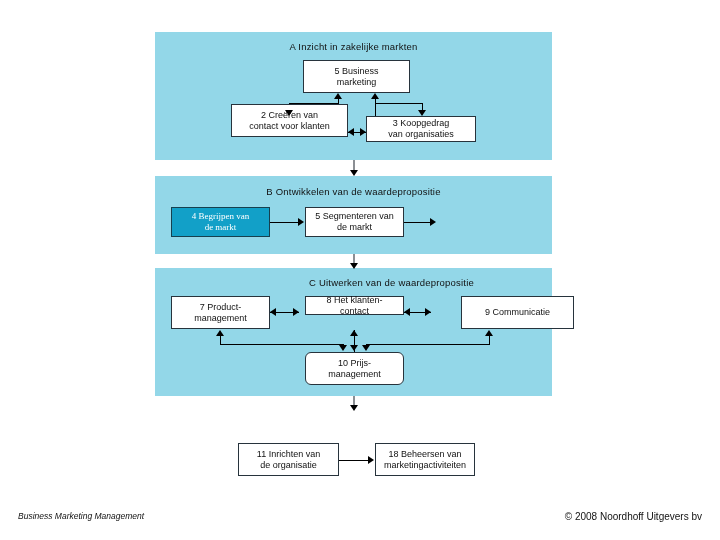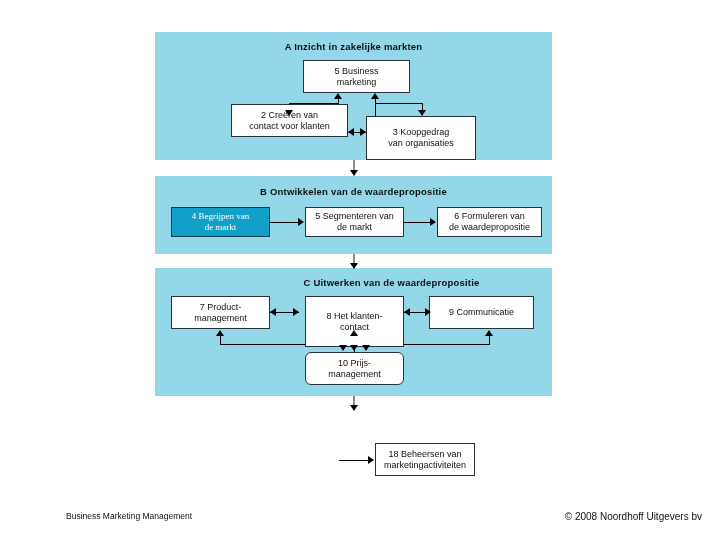--- a/index.html
+++ b/index.html
@@ -29,21 +29,21 @@
     left: 155px;
     width: 397px;
     background: #93d7e8;
   }
   .panel-title {
     position: absolute;
     left: 0;
     width: 100%;
     text-align: center;
     font-size: 9.5px;
-    font-weight: bold;
+    font-weight: normal;
     color: #111111;
     letter-spacing: 0.2px;
     white-space: nowrap;
   }
 
   #panel-a { top: 32px;  height: 128px; }
   #panel-b { top: 176px; height: 78px;  }
   #panel-c { top: 268px; height: 128px; }
   #panel-d { top: 412px; height: 78px;  }
 
@@ -120,23 +120,23 @@
     border-top: 6px solid #000000;
     z-index: 7;
   }
 
   
   #footer-left {
     position: absolute;
     left: 18px;
     top: 511px;
     font-size: 8.5px;
+    font-style: italic;
     color: #111111;
     white-space: nowrap;
-    margin-left: 48px;
   }
   #footer-right {
     position: absolute;
     right: 18px;
     top: 511px;
     font-size: 10px;
     color: #111111;
     white-space: nowrap;
     text-align: right;
   }
@@ -157,21 +157,21 @@
     </div>
   </div>
 
   <div class="box" style="left:231px; top:104px; width:117px; height:33px;">
     <div>
       <span>2  Creëren van</span>
       <span>contact voor klanten</span>
     </div>
   </div>
 
-  <div class="box" style="left:366px; top:116px; width:110px; height:44px;">
+  <div class="box" style="left:366px; top:116px; width:110px; height:26px;">
     <div>
       <span>3  Koopgedrag</span>
       <span>van organisaties</span>
     </div>
   </div>
 
   <div class="ln h" style="left:289px; top:103px; width:49px;"></div>
   <div class="ln v" style="left:289px; top:103px; height:9px;"></div>
   <div class="arrow down" style="left:285px; top:110px;"></div>
 
@@ -203,54 +203,48 @@
     </div>
   </div>
 
   <div class="box" style="left:305px; top:207px; width:99px; height:30px;">
     <div>
       <span>5  Segmenteren van</span>
       <span>de markt</span>
     </div>
   </div>
 
-  <div class="box" style="left:437px; top:207px; width:105px; height:30px;">
-    <div>
-      <span>6  Formuleren van</span>
-      <span>de waardepropositie</span>
-    </div>
-  </div>
 
   <div class="ln h" style="left:270px; top:222px; width:29px;"></div>
   <div class="arrow right" style="left:298px; top:218px;"></div>
   <div class="ln h" style="left:404px; top:222px; width:27px;"></div>
   <div class="arrow right" style="left:430px; top:218px;"></div>
 
   <div class="connector" style="left:353px; top:254px; height:12px;"></div>
   <div class="connector-head" style="left:350px; top:263px;"></div>
 
   <div class="panel" id="panel-c">
     <div class="panel-title" style="top:9px;padding-left:38px;">C  Uitwerken van de waardepropositie</div>
   </div>
 
   <div class="box" style="left:171px; top:296px; width:99px; height:33px;">
     <div>
       <span>7  Product-</span>
       <span>management</span>
     </div>
   </div>
 
-  <div class="box" style="left:305px; top:296px; width:99px; height:51px;">
+  <div class="box" style="left:305px; top:296px; width:99px; height:19px;">
     <div>
       <span>8  Het klanten-</span>
       <span>contact</span>
     </div>
   </div>
 
-  <div class="box" style="left:429px; top:296px; width:105px; height:33px;">
+  <div class="box" style="left:461px; top:296px; width:113px; height:33px;">
     <div>
       <span>9  Communicatie</span>
       <span></span>
     </div>
   </div>
 
   <div class="box" style="left:305px; top:352px; width:99px; height:33px;border-radius:6px;">
     <div>
       <span>10  Prijs-</span>
       <span>management</span>
@@ -278,20 +272,26 @@
   <div class="ln v" style="left:489px; top:336px; height:9px;"></div>
   <div class="arrow up" style="left:485px; top:330px;"></div>
   <div class="ln h" style="left:366px; top:344px; width:123px;"></div>
   <div class="ln v" style="left:366px; top:344px; height:3px;"></div>
   <div class="arrow down" style="left:362px; top:345px;"></div>
 
   <div class="connector" style="left:353px; top:396px; height:12px;"></div>
   <div class="connector-head" style="left:350px; top:405px;"></div>
 
 
+  <div class="box" style="left:238px; top:443px; width:101px; height:33px;">
+    <div>
+      <span>11  Inrichten van</span>
+      <span>de organisatie</span>
+    </div>
+  </div>
 
   <div class="box" style="left:375px; top:443px; width:100px; height:33px;">
     <div>
       <span>18  Beheersen van</span>
       <span>marketingactiviteiten</span>
     </div>
   </div>
 
   <div class="ln h" style="left:339px; top:460px; width:30px;"></div>
   <div class="arrow right" style="left:368px; top:456px;"></div>

